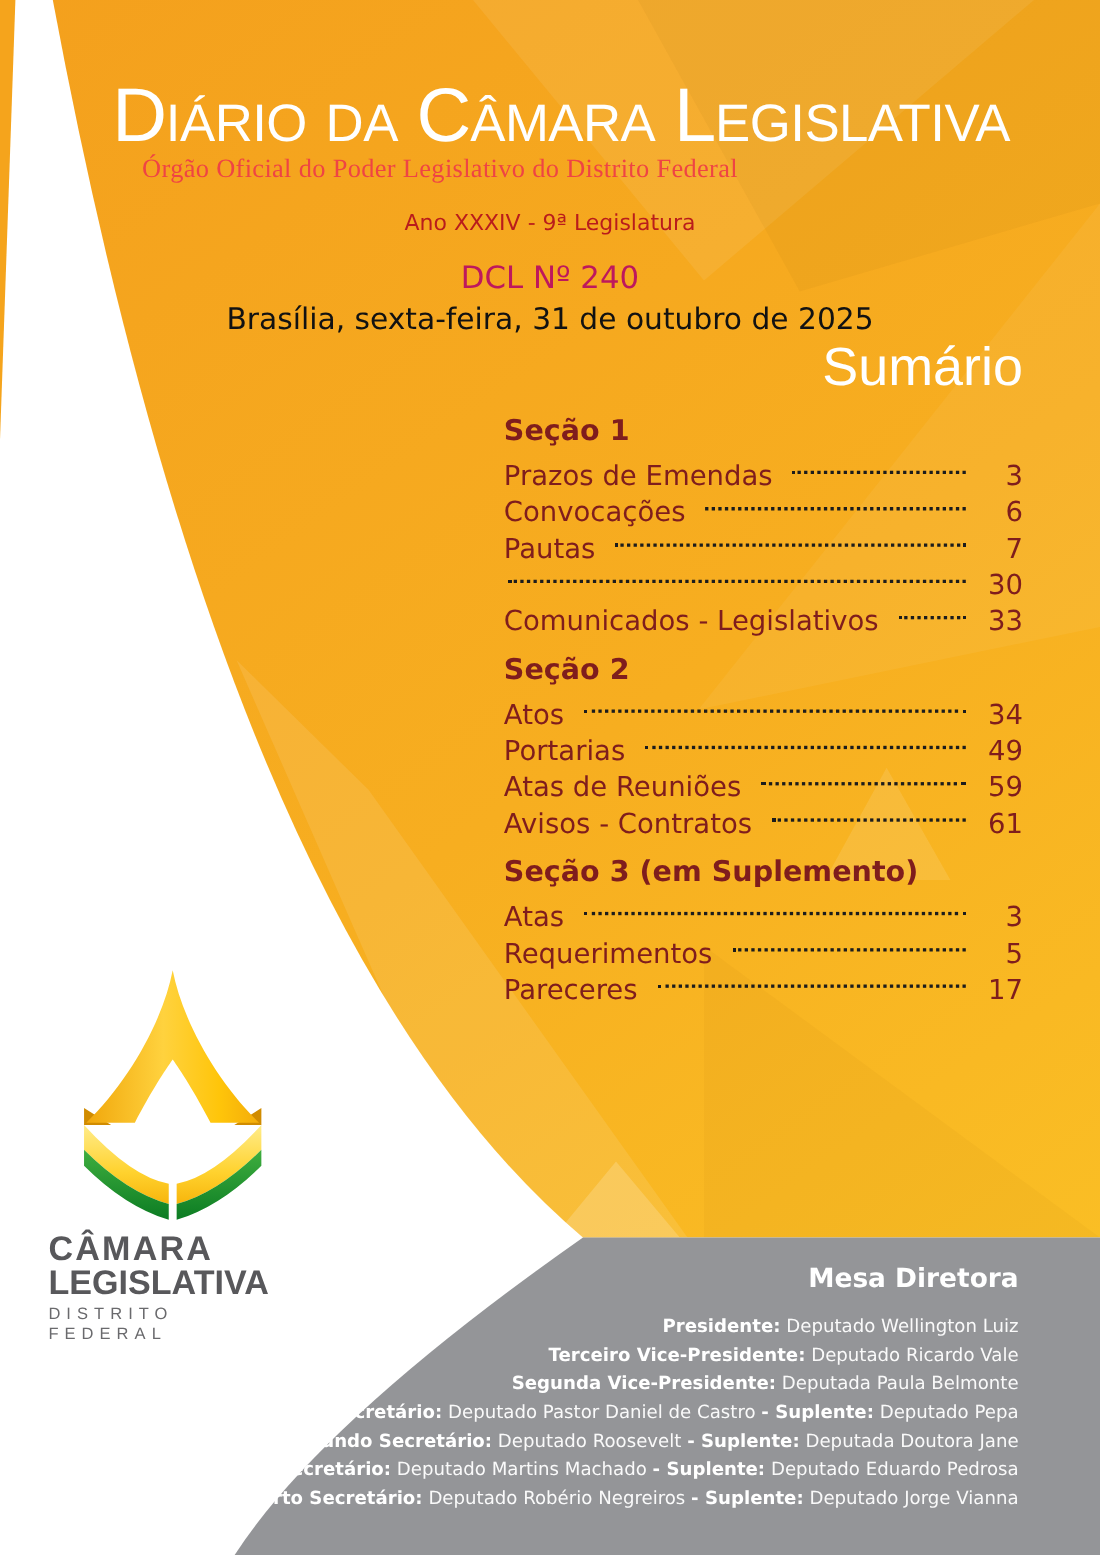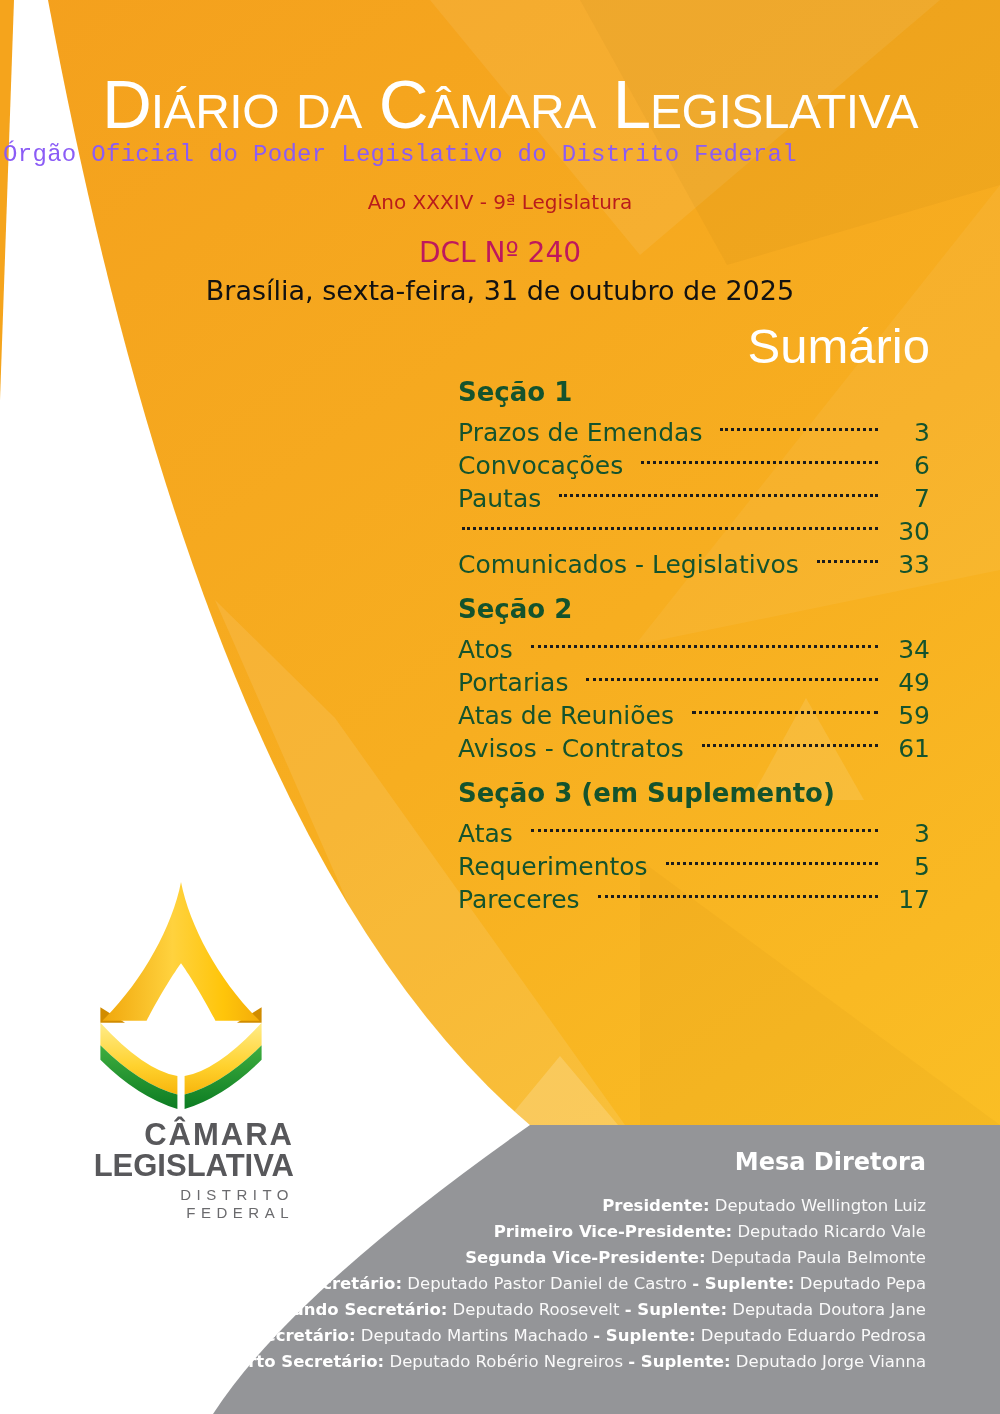--- a/index.html
+++ b/index.html
@@ -16,52 +16,52 @@
     left:30px;top:70px;width:960px;
     display:flex;justify-content:center;align-items:baseline;gap:17px;
     color:#ffffff;font-family:"Liberation Sans",sans-serif;
     white-space:nowrap;
   }
   .title-word{display:inline-flex;align-items:baseline;}
   .title-initial{font-size:69px;line-height:1;letter-spacing:-1px;}
   .title-rest{font-size:48px;line-height:1;letter-spacing:-0.5px;}
   .masthead-subtitle{
     left:0;top:141px;width:800px;text-align:center;
-    color:#8b5cf6;font-family:Liberation Mono, monospace;
+    color:#ef4444;font-family:Liberation Serif, serif;
     font-size:24px;letter-spacing:0.3px;
   }
   .edition-line{
     left:0;top:190px;width:1000px;text-align:center;
     color:#b91c1c;font-size:20px;
   }
   .gazette-number{
     left:0;top:236px;width:1000px;text-align:center;
     color:#be185d;font-size:28px;
   }
   .gazette-date{
     left:0;top:275px;width:1000px;text-align:center;
     color:#121212;font-size:27px;
   }
 
   
   .summary-title{
-    top:320px;right:70px;
+    top:308px;right:70px;
     color:#ffffff;font-family:"Liberation Sans",sans-serif;
     font-size:49px;line-height:1.1;
   }
-  .summary-toc{left:458px;top:377px;width:472px;color:#14532d;}
+  .summary-toc{left:458px;top:377px;width:472px;color:#7f1d1d;}
   .toc-section{margin-bottom:13px;}
   .toc-heading{font-size:26px;font-weight:bold;line-height:30px;margin:0 0 9px 0;}
   .toc-item{display:flex;align-items:center;height:33px;font-size:25px;gap:14px;}
   .toc-item-label{white-space:nowrap;}
   .toc-leader-dots{flex:1;border-bottom:3px dotted #1c1c1c;margin:0 4px 7px 4px;min-width:12px;}
   .toc-item-page{min-width:34px;text-align:right;}
 
   
-  .cldf-logo{left:68px;top:880px;width:226px;text-align:right;}
+  .cldf-logo{left:44px;top:880px;width:226px;text-align:left;}
   .cldf-logo svg{display:block;margin:0 auto;}
   .logo-name-line1{
     font-family:"Liberation Sans",sans-serif;font-weight:bold;
     font-size:31px;line-height:30px;letter-spacing:2px;color:#58585b;margin-top:10px;
   }
   .logo-name-line2{
     font-family:"Liberation Sans",sans-serif;font-weight:bold;
     font-size:31px;line-height:31px;letter-spacing:0px;color:#58585b;
   }
   .logo-subline{
@@ -238,21 +238,21 @@
     </svg>
     <div class="logo-name-line1">CÂMARA</div>
     <div class="logo-name-line2">LEGISLATIVA</div>
     <div class="logo-subline">DISTRITO FEDERAL</div>
   </div>
 
   <div class="layer board">
     <div class="board-title">Mesa Diretora</div>
     <div id="board-lines">
         <div class="board-line"><span class="board-role">Presidente:</span><span class="board-name"> Deputado Wellington Luiz</span></div>
-        <div class="board-line"><span class="board-role">Primeiro Vice-Presidente:</span><span class="board-name"> Deputado Ricardo Vale</span></div>
+        <div class="board-line"><span class="board-role">Terceiro Vice-Presidente:</span><span class="board-name"> Deputado Ricardo Vale</span></div>
         <div class="board-line"><span class="board-role">Segunda Vice-Presidente:</span><span class="board-name"> Deputada Paula Belmonte</span></div>
         <div class="board-line"><span class="board-role">Primeiro Secretário:</span><span class="board-name"> Deputado Pastor Daniel de Castro</span><span class="board-name"> </span><span class="board-role">-</span><span class="board-role"> Suplente:</span><span class="board-name"> Deputado Pepa</span></div>
         <div class="board-line"><span class="board-role">Segundo Secretário:</span><span class="board-name"> Deputado Roosevelt</span><span class="board-name"> </span><span class="board-role">-</span><span class="board-role"> Suplente:</span><span class="board-name"> Deputada Doutora Jane</span></div>
         <div class="board-line"><span class="board-role">Terceiro Secretário:</span><span class="board-name"> Deputado Martins Machado</span><span class="board-name"> </span><span class="board-role">-</span><span class="board-role"> Suplente:</span><span class="board-name"> Deputado Eduardo Pedrosa</span></div>
         <div class="board-line"><span class="board-role">Quarto Secretário:</span><span class="board-name"> Deputado Robério Negreiros</span><span class="board-name"> </span><span class="board-role">-</span><span class="board-role"> Suplente:</span><span class="board-name"> Deputado Jorge Vianna</span></div>
       </div>
   </div>
 
 </div>
 

